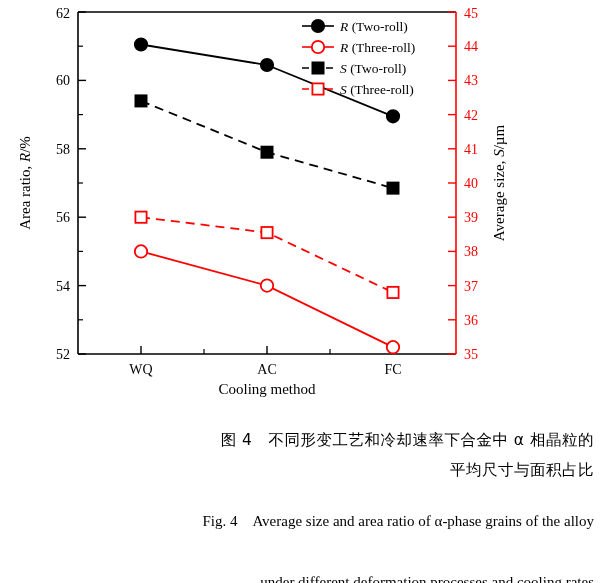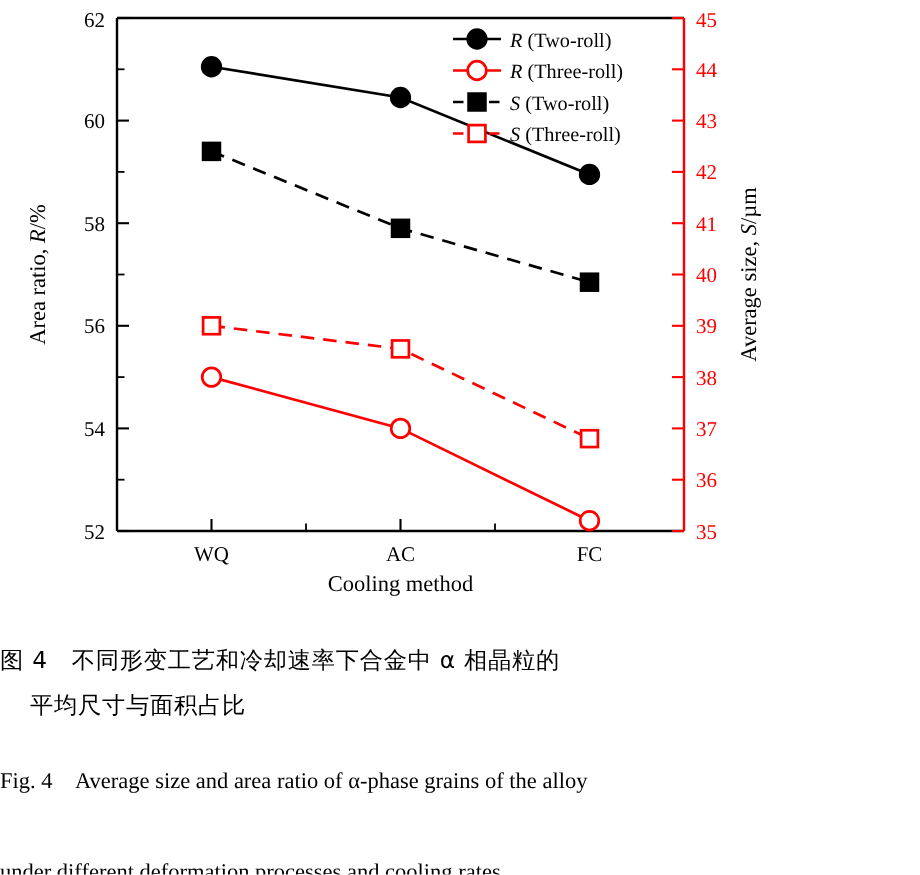--- a/index.html
+++ b/index.html
@@ -22,37 +22,37 @@
     height: 400px;
   }
   #plot-svg {
     position: absolute;
     left: 0; top: 0;
   }
   .caption-block {
     position: absolute;
     left: 0;
     width: 594px;
-    text-align: left;
+    text-align: right;
   }
   .cap-cn {
     font-family: "DejaVu Sans", sans-serif;
     font-size: 15.5px;
     letter-spacing: 0.5px;
     line-height: 30px;
     color: #000;
   }
   .cap-en {
     font-family: "Liberation Serif", serif;
     font-size: 15px;
     line-height: 28px;
     color: #000;
   }
   #cap-cn-1 { top: 425px; }
-  #cap-cn-2 { top: 455px; padding-left: 20px; }
+  #cap-cn-2 { top: 455px; }
   #cap-en-1 { top: 507px; }
   #cap-en-2 { top: 551px; margin-top: 17px; }
   .axis-title {
     font-family: "Liberation Serif", serif;
     font-size: 15px;
   }
   .tick-label {
     font-family: "Liberation Serif", serif;
     font-size: 14px;
   }

